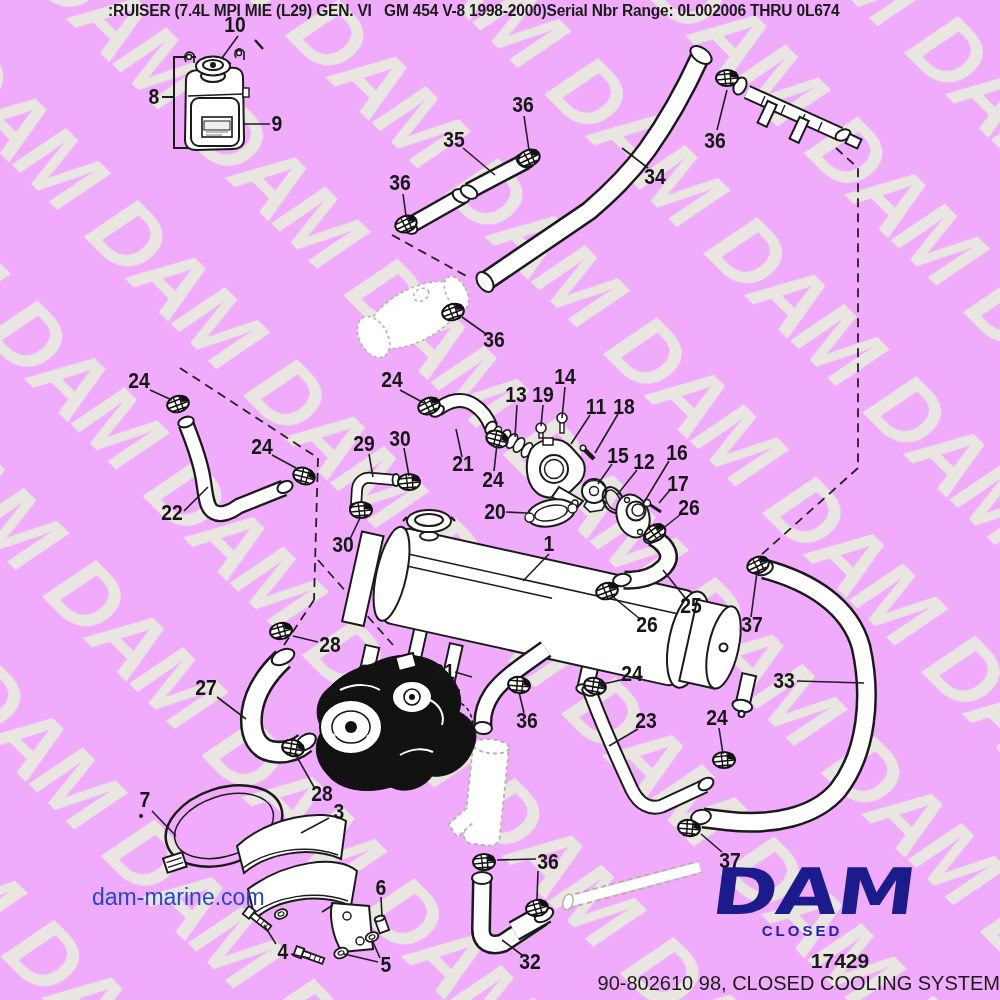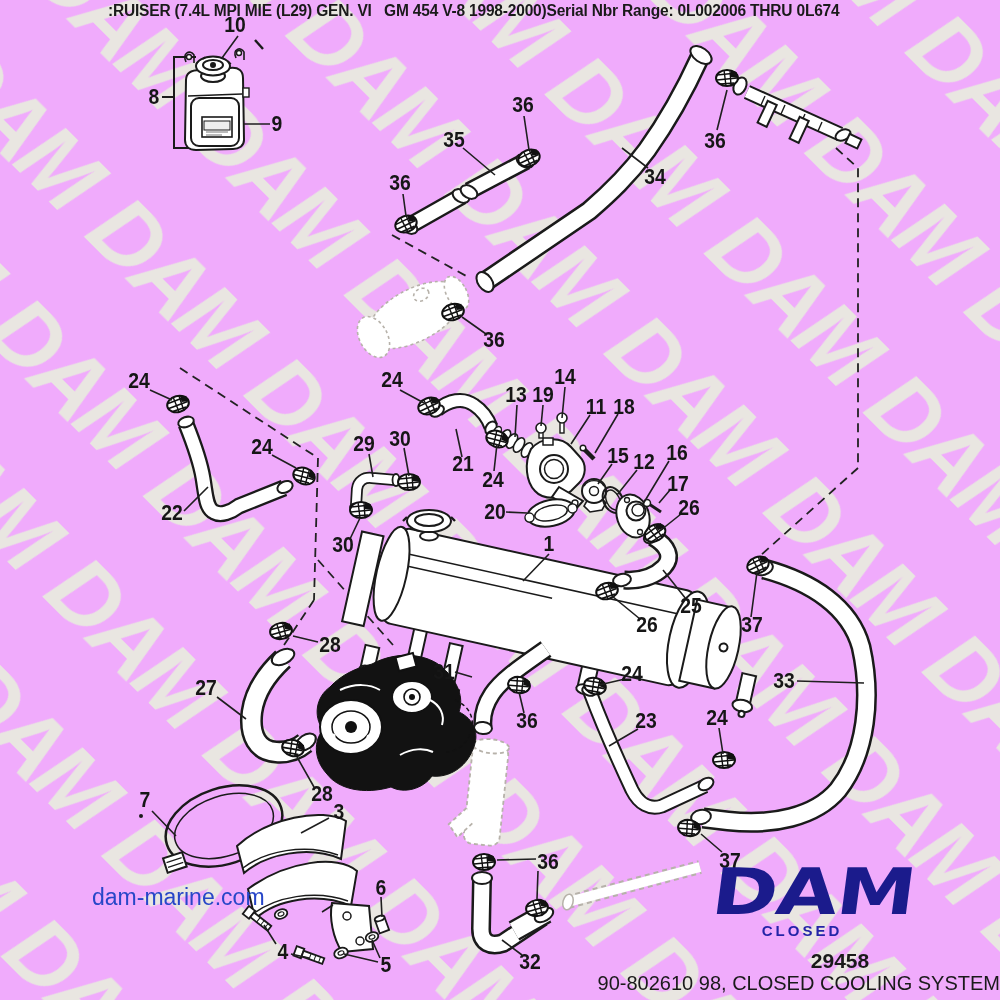--- a/index.html
+++ b/index.html
@@ -429,17 +429,17 @@
       <span class="callout" style="left: 381px; top: 888px;">6</span>
       <span class="callout" style="left: 283px; top: 952px;">4</span>
       <span class="callout" style="left: 530px; top: 962px;">32</span>
       <span class="callout" style="left: 386px; top: 965px;">5</span>
     </div>
 
 <div id="website">dam-marine.com</div>
 
 <div id="logo">DAM</div>
 <div id="logo-sub">CLOSED</div>
-<div id="figure-number">29458</div>
+<div id="figure-number">17429</div>
 
 <div id="footer">90-802610 98, CLOSED COOLING SYSTEM</div>
 
 </div>
 
 </body></html>

